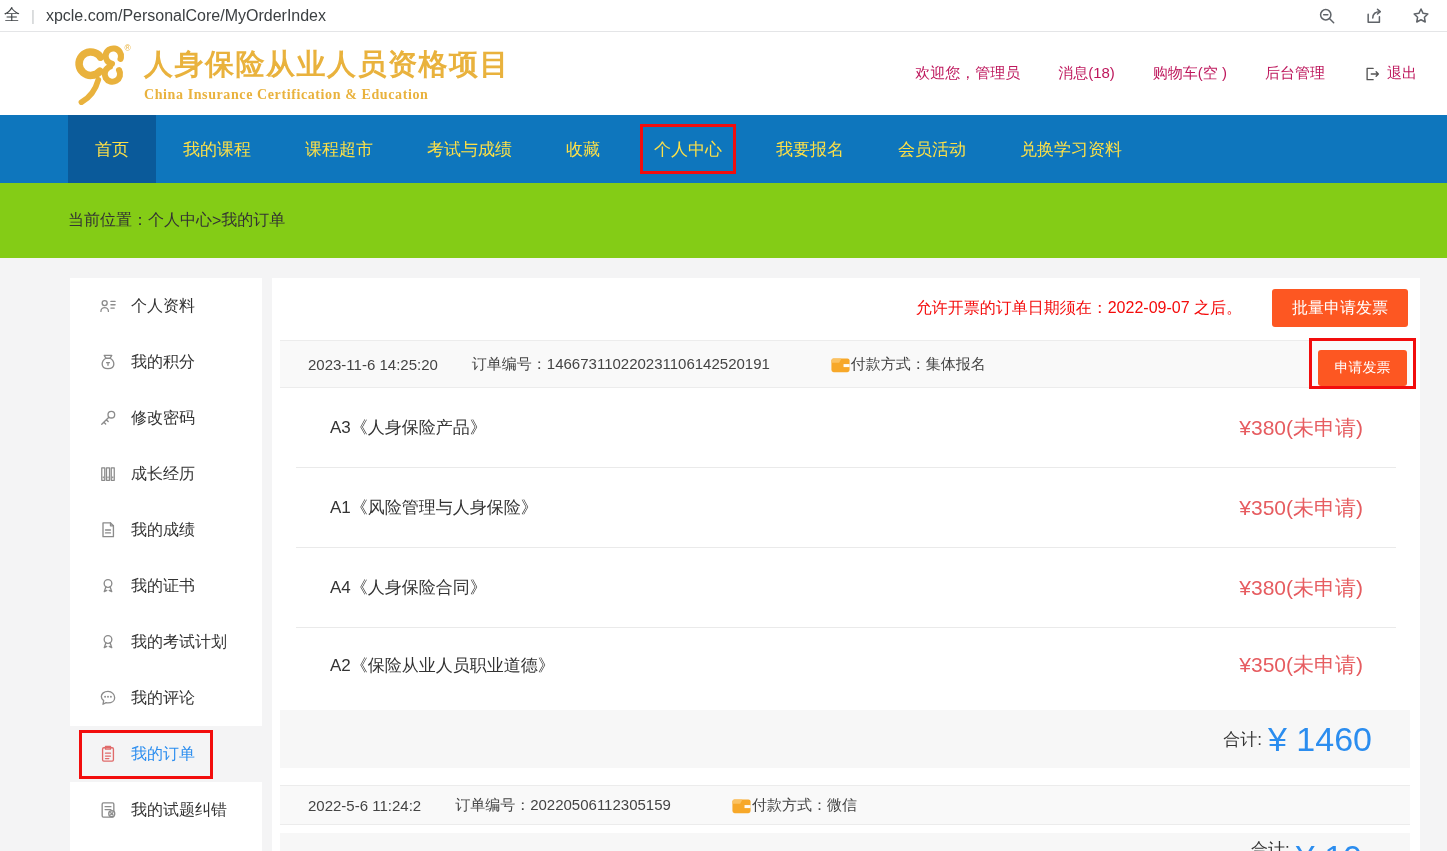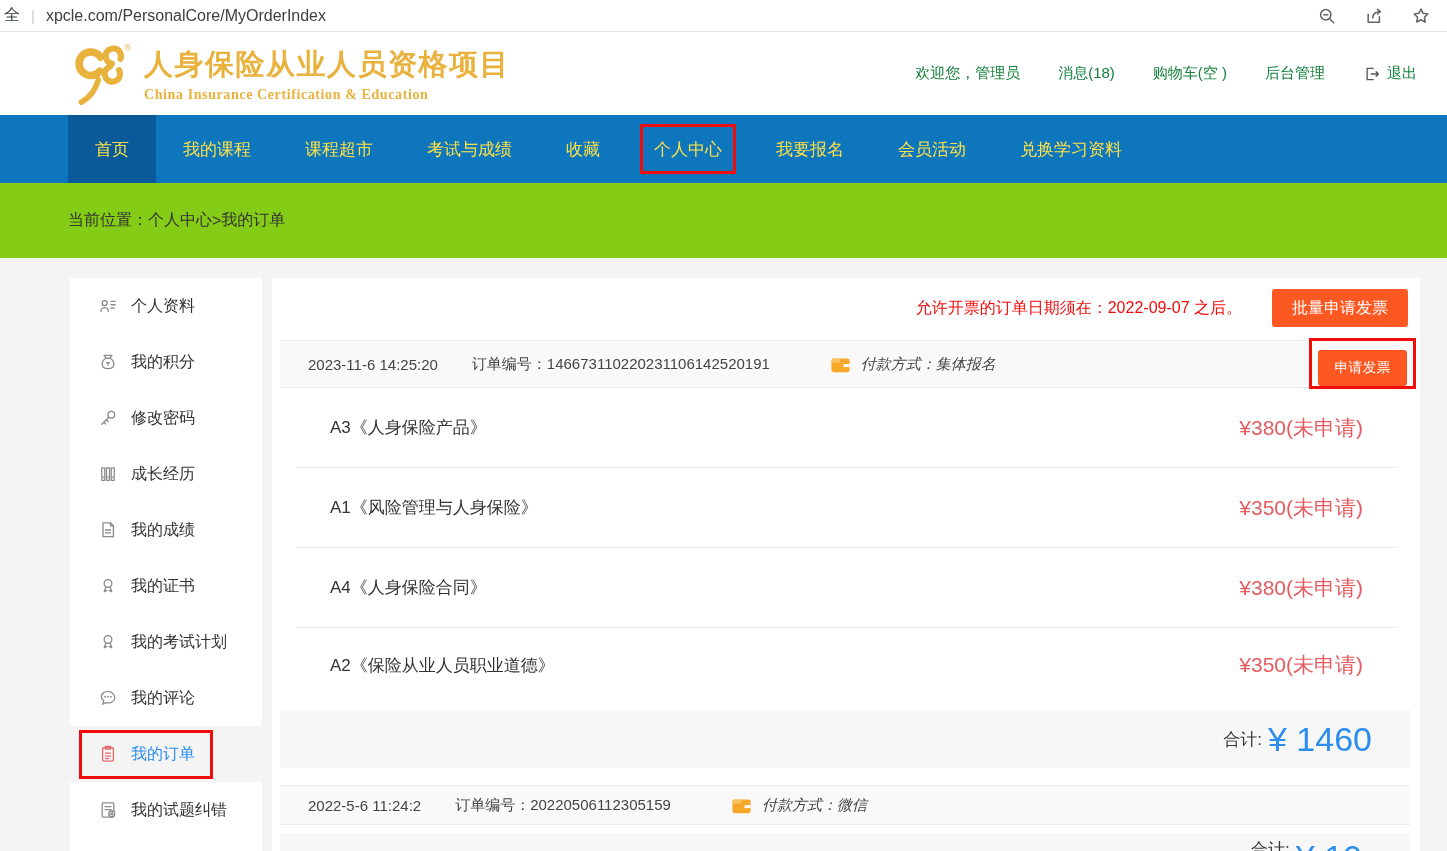--- a/index.html
+++ b/index.html
@@ -17,21 +17,21 @@
   .bic{ width:20px; height:20px; cursor:pointer; }
 
   
   .site-header{ position:absolute; top:32px; left:0; right:0; height:83px; background:#fff;
     display:flex; align-items:center; justify-content:space-between; padding:0 30px 0 70px; }
   .logo{ display:flex; align-items:center; gap:8px; cursor:pointer; }
   .logo-text{ display:flex; flex-direction:column; }
   .logo-title{ font-size:29px; font-weight:bold; color:#e9b23d; letter-spacing:1.5px; }
   .logo-sub{ font-size:14px; font-weight:bold; color:#e9b23d; letter-spacing:.6px; margin-top:2px;
     font-family:"Liberation Serif","DejaVu Serif",serif; }
-  .header-links{ display:flex; align-items:center; gap:38px; font-size:15px; color:#15803d; }
+  .header-links{ display:flex; align-items:center; gap:38px; font-size:15px; color:#be185d; }
   .hlink{ cursor:pointer; }
   .logout{ display:flex; align-items:center; gap:6px; cursor:pointer; }
   .ic{ width:18px; height:18px; color:#555; }
 
   
   .nav-bar{ position:absolute; top:115px; left:0; right:0; height:68px; background:#0e76bd;
     display:flex; padding-left:68px; color:#fde047; font-size:17px; }
   .nav-item{ position:relative; display:flex; align-items:center; padding:0 27px; cursor:pointer; white-space:nowrap; }
   .nav-item.active{ background:#0a5a9a; }
   .nav-annotation{ position:absolute; top:9px; bottom:9px; left:13px; right:13px;
@@ -58,21 +58,21 @@
   .btn{ background:#fd5722; color:#fff; border:none; cursor:pointer; font-family:inherit; }
   .batch-btn{ width:136px; height:38px; font-size:16px; border-radius:3px; }
 
   .order-header{ position:absolute; left:8px; right:10px; height:48px; background:#f9f9f9;
     border-top:1px solid #ececec; border-bottom:1px solid #ececec; display:flex; align-items:center;
     padding-left:28px; font-size:15px; color:#444; }
   .order1-header{ top:62px; }
   .order2-header{ top:507px; height:40px; }
   .oh-date{ margin-right:34px; }
   .oh-no{ white-space:nowrap; }
-  .oh-pay{ display:flex; align-items:flex-start; gap:10px; margin-left:60px;font-style:italic; }
+  .oh-pay{ display:flex; align-items:flex-start; margin-left:60px; }
   .wallet{ width:21px; height:19px; }
   .apply-wrap{ position:absolute; right:-6px; top:-3px; width:107px; height:51px;
     border:3px solid #f20d0d; display:flex; align-items:flex-end; justify-content:center; }
   .apply-btn{ width:89px; height:36px; font-size:14px; border-radius:3px; }
 
   .item-row{ position:absolute; left:24px; right:24px; height:80px; display:flex; align-items:center;
     justify-content:space-between; padding:0 33px 0 34px; border-bottom:1px solid #eaeaea; }
   .item-row.r1{ top:110px; } .item-row.r2{ top:190px; } .item-row.r3{ top:270px; }
   .item-row.r4{ top:350px; height:74px; border-bottom:none; }
   .item-title{ font-size:17px; color:#333; }

